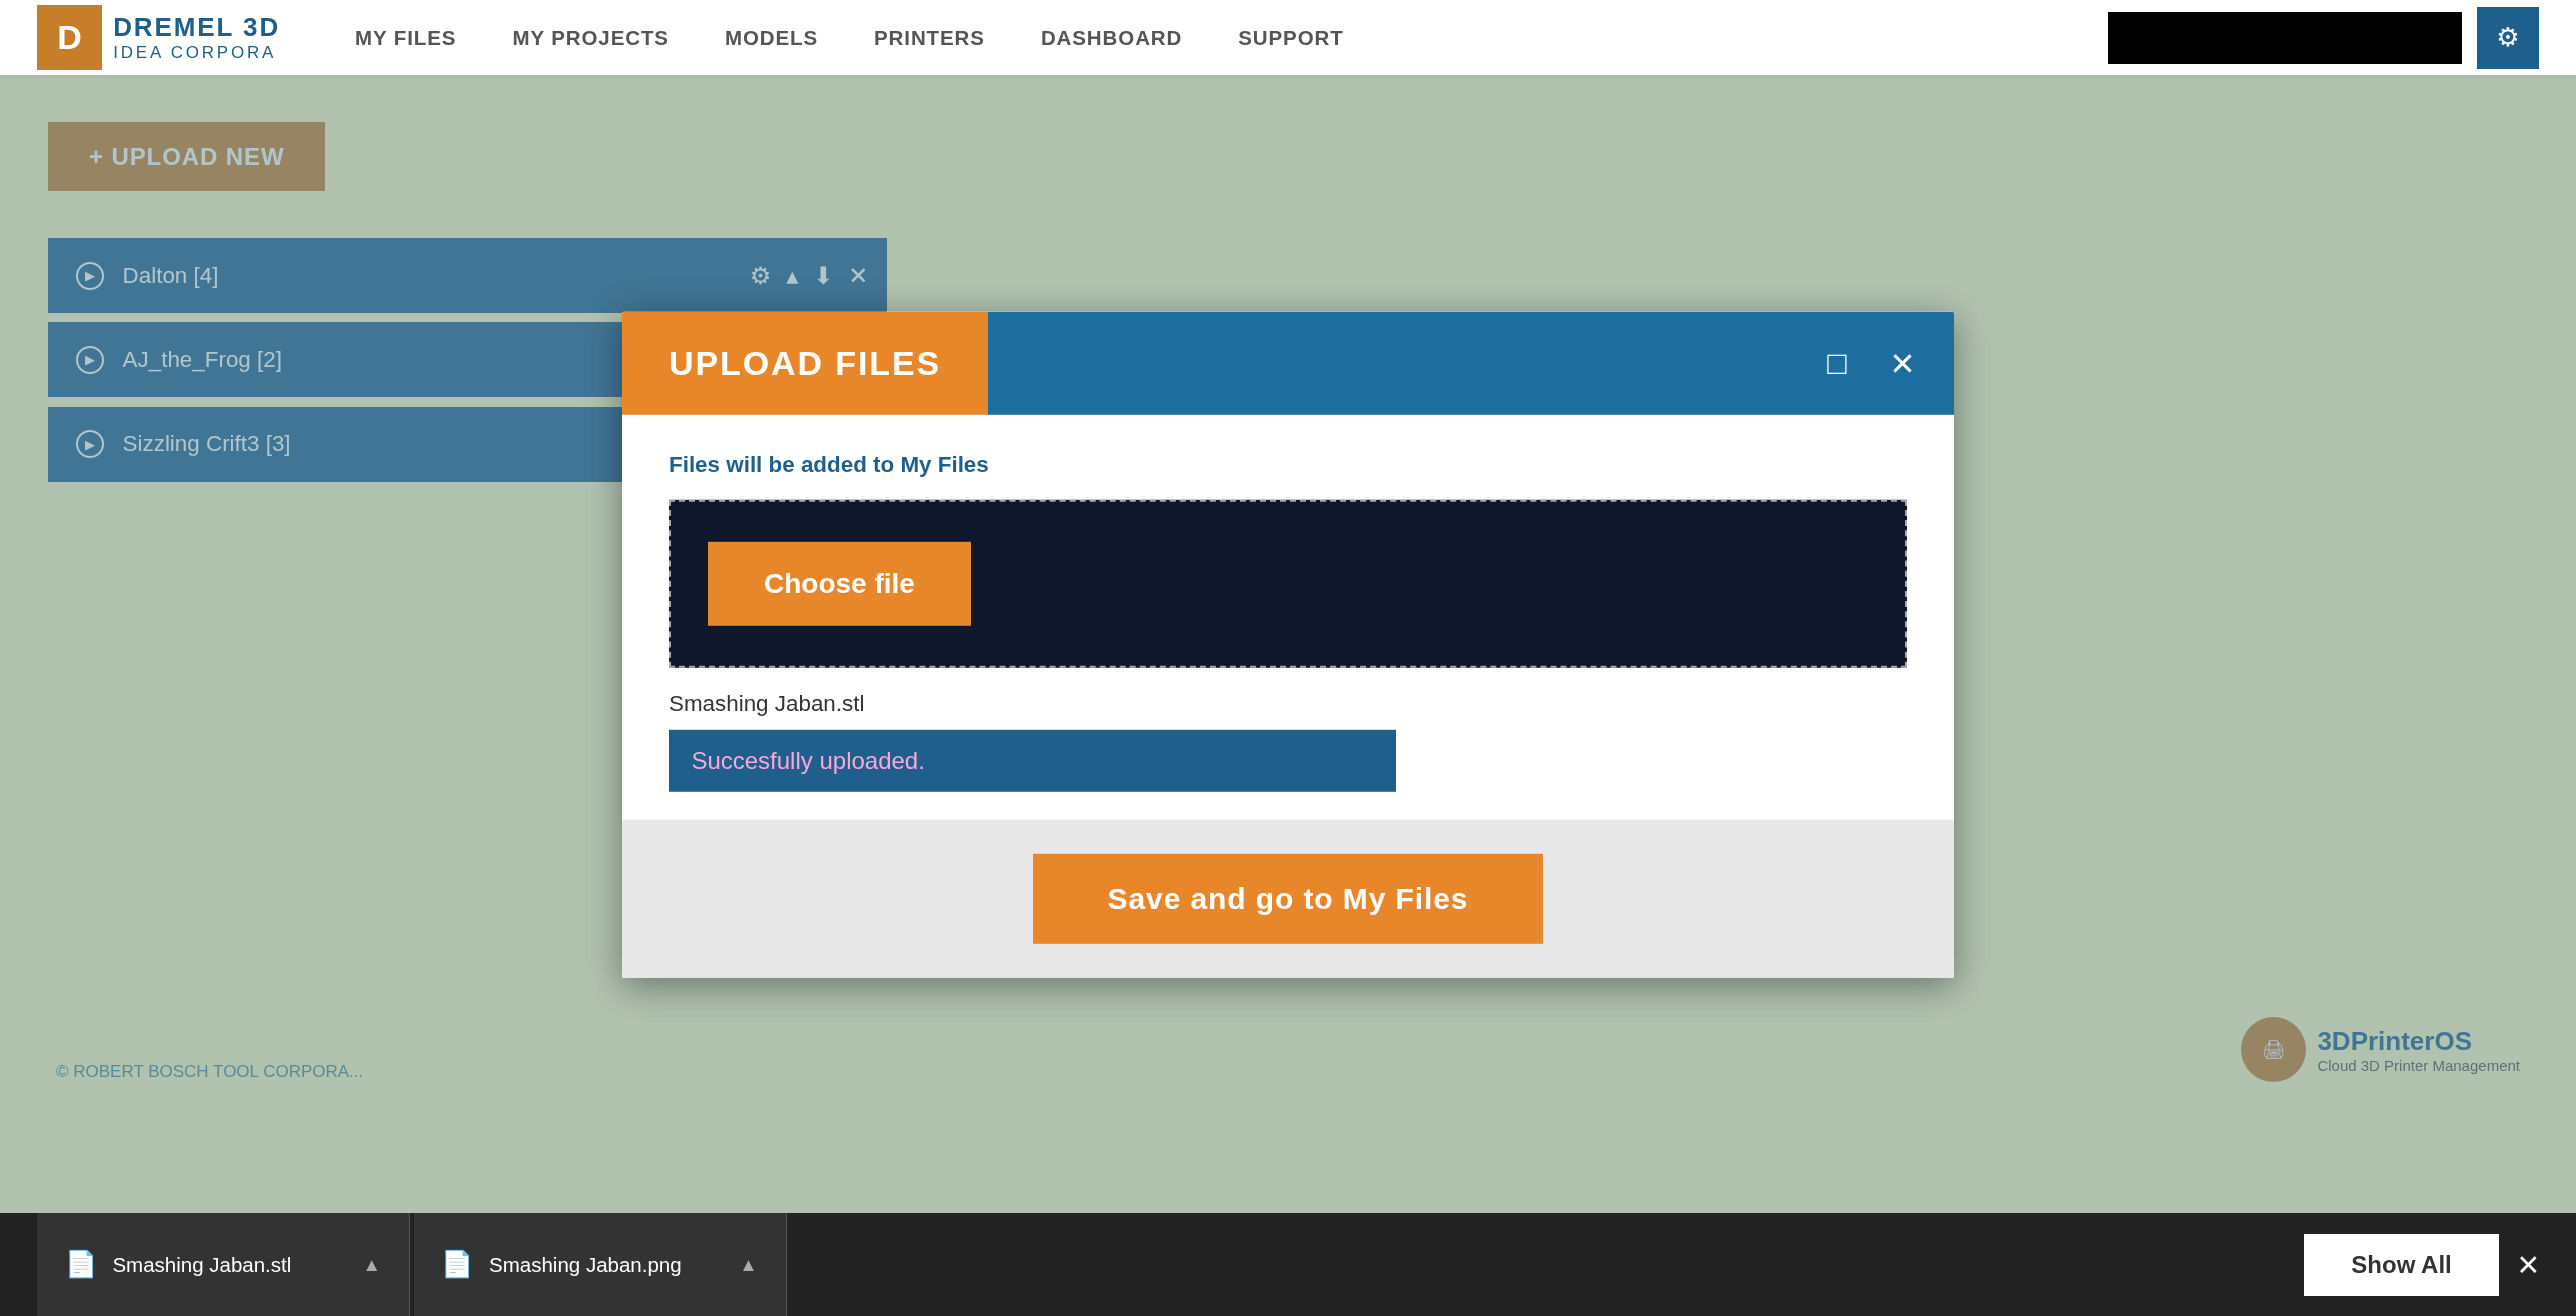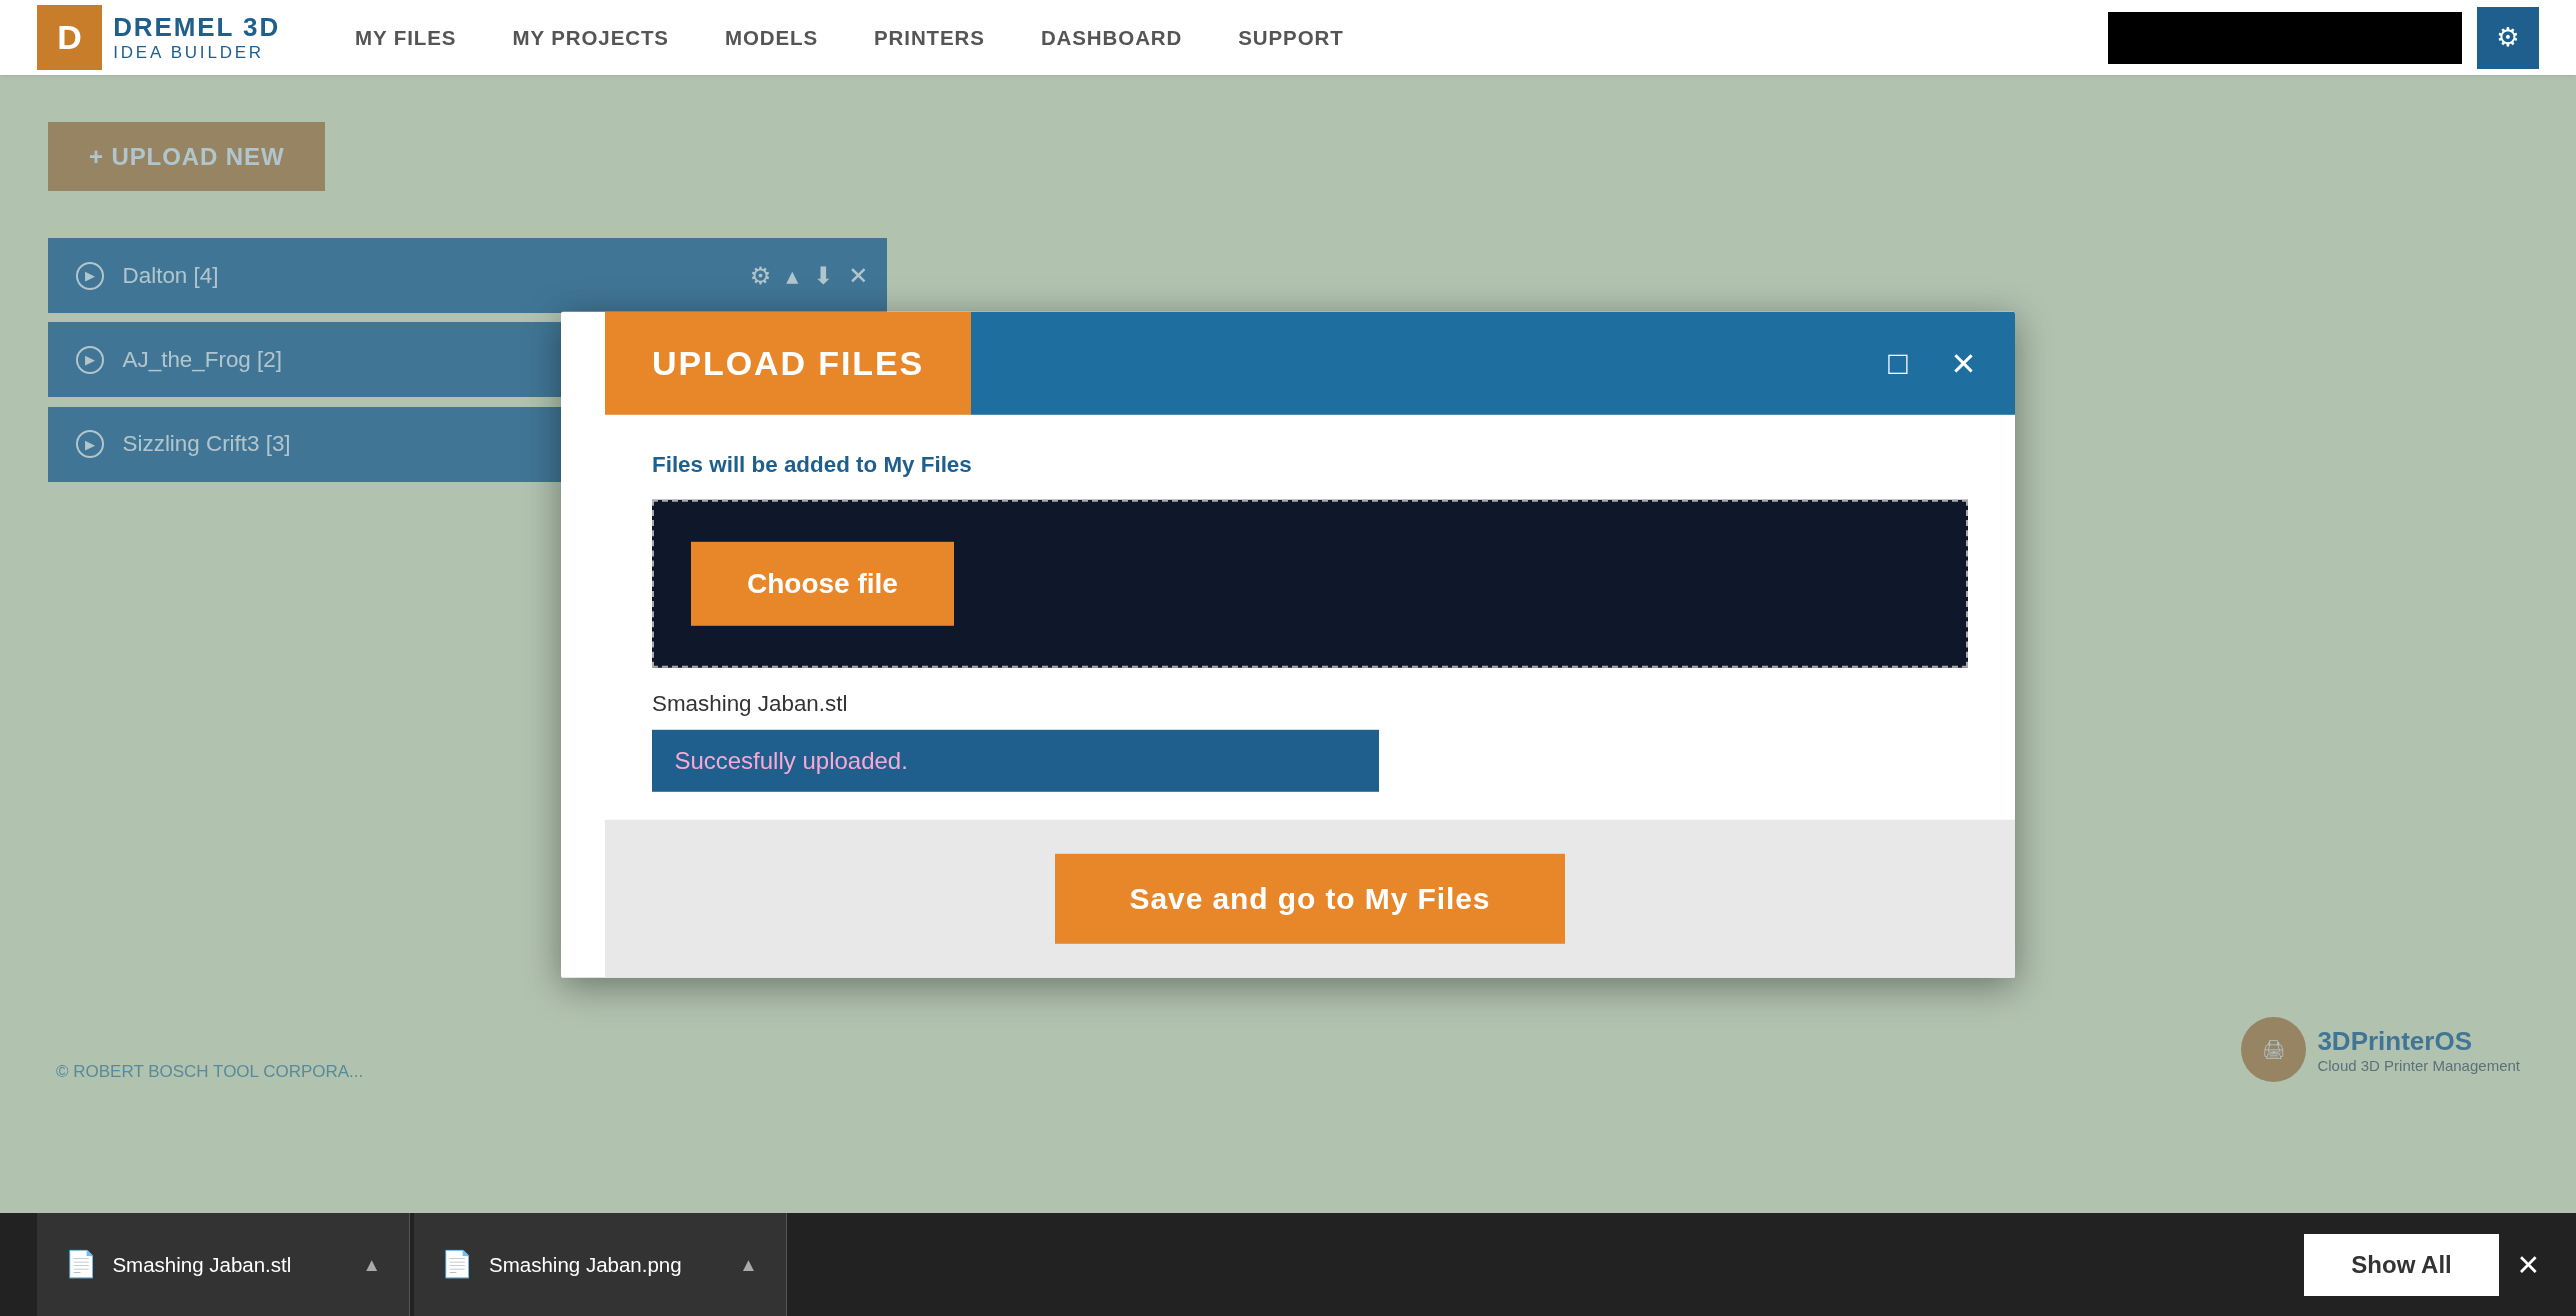--- a/index.html
+++ b/index.html
@@ -261,27 +261,26 @@
       background: rgba(100,140,155,0.5);
       z-index: 100;
     }
 
     
     .modal {
       position: fixed;
       top: 50%;
       left: 50%;
       transform: translate(-50%, -52%);
-      width: 1454px;
+      width: 1332px;
       background: white;
       z-index: 200;
       box-shadow: 0 7.5px 37px rgba(0,0,0,0.4);
       border-radius: 1.9px;
       overflow: hidden;
-      padding-left: 44px;
     }
     .modal-header {
       display: flex;
       align-items: center;
       height: 103px;
     }
     .modal-title-bg {
       background: #e8872a;
       height: 100%;
       display: flex;
@@ -386,21 +385,21 @@
 </head>
 <body>
 
 <div class="top-nav">
   <div class="logo-area">
     <div class="logo-box">
       <span>D</span>
     </div>
     <div class="logo-text">
       <span class="logo-dremel">DREMEL 3D</span>
-      <span class="logo-sub">IDEA BUILDER</span>
+      <span class="logo-sub">IDEA CORPORA</span>
     </div>
   </div>
   <div class="nav-links">
     <a class="nav-link">MY FILES</a>
     <a class="nav-link">MY PROJECTS</a>
     <a class="nav-link">MODELS</a>
     <a class="nav-link">PRINTERS</a>
     <a class="nav-link">DASHBOARD</a>
     <a class="nav-link">SUPPORT</a>
   </div>

